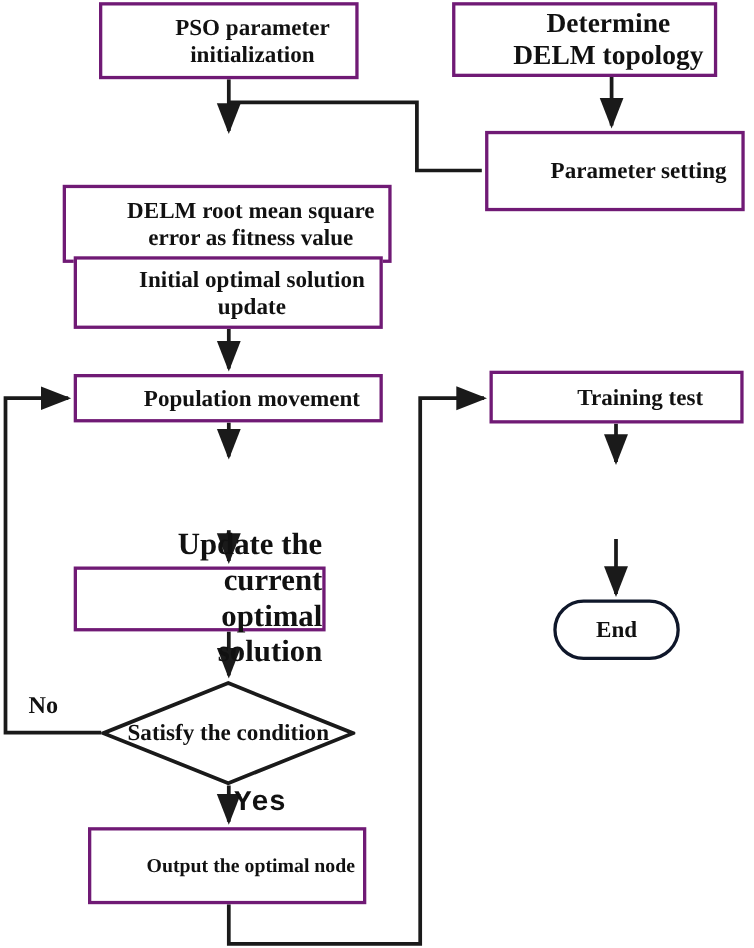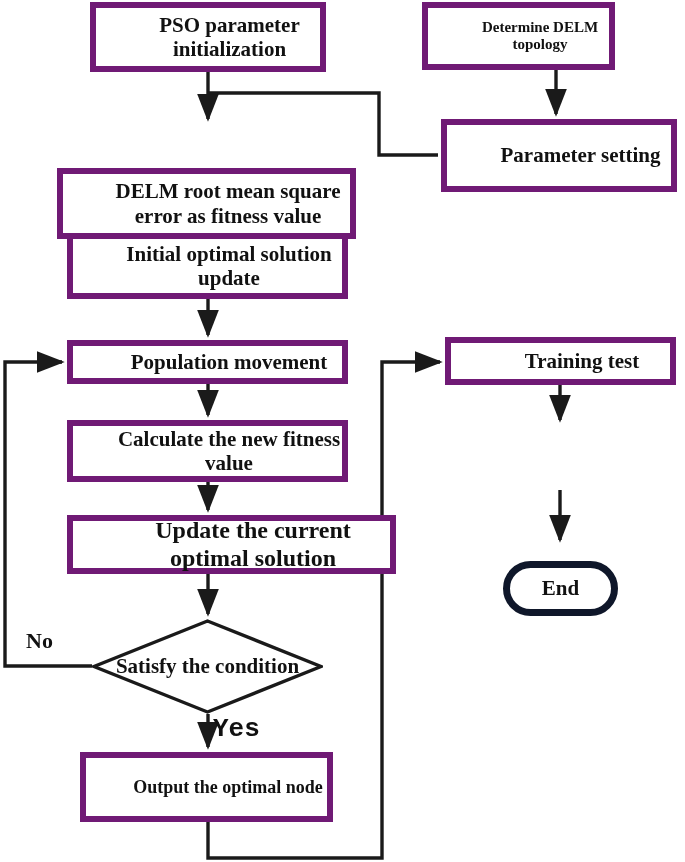--- a/index.html
+++ b/index.html
@@ -31,27 +31,26 @@
     justify-content: center;
     text-align: center;
     color: #111111;
     font-weight: bold;
     font-family: "Liberation Serif", "DejaVu Serif", serif;
     line-height: 1.16;
     z-index: 3;
     background: #ffffff;
   }
   .box {
-    border: 6px solid #701a75;
+    border: 3px solid #701a75;
     padding-left: 43px;
   }
   .terminator {
-    border: 7px solid #0f172a;
+    border: 3px solid #0f172a;
     border-radius: 32px;
-    margin-top: 16px;
   }
   .diamond-wrap {
     position: absolute;
     z-index: 2;
     background: transparent;
   }
   .diamond-wrap svg {
     position: absolute;
     left: 0;
     top: 0;
@@ -118,36 +117,35 @@
       <path d="M208,822 L208,858 L382,858 L382,362 L440,362" marker-end="url(#arrowhead)"></path>
 
       <path d="M560,385 L560,420" marker-end="url(#arrowhead)"></path>
 
       <path d="M560,490 L560,540" marker-end="url(#arrowhead)"></path>
     </g>
   </svg>
 
   <div class="node box" style="left:90px; top:2px; width:236px; height:70px; font-size:21px;">PSO parameter initialization</div>
 
-  <div class="node box" style="left:422px; top:2px; width:193px; height:68px; font-size:15px;">Determine DELM topology</div>
+  <div class="node box" style="left:411px; top:2px; width:241px; height:68px; font-size:25px;">Determine DELM topology</div>
 
   <div class="node box" style="left:57px; top:124px; width:299px; height:71px; font-size:21px;margin-top:44px;">DELM root mean square error as fitness value</div>
 
   <div class="node box" style="left:67px; top:233px; width:281px; height:66px; font-size:21px;">Initial optimal solution update</div>
 
   <div class="node box" style="left:441px; top:119px; width:236px; height:73px; font-size:21px;">Parameter setting</div>
 
   <div class="node box" style="left:67px; top:340px; width:281px; height:44px; font-size:21px;">Population movement</div>
 
   <div class="node box" style="left:445px; top:337px; width:231px; height:48px; font-size:21px;">Training test</div>
 
-  <div class="node box" style="left:67px; top:420px; width:281px; height:62px; font-size:21px;">Calculate the new fitness value</div>
 
 
-  <div class="node box" style="left:67px; top:515px; width:329px; height:59px; font-size:24px;">Update the current optimal solution</div>
+  <div class="node box" style="left:67px; top:515px; width:229px; height:59px; font-size:28px;text-align:right;">Update the current optimal solution</div>
 
   <div class="node terminator" style="left:503px; top:545px; width:115px; height:55px; font-size:21px;">End</div>
 
   <div class="diamond-wrap" style="left:92px; top:619px; width:231px; height:95px;">
     <svg width="231" height="95" viewBox="0 0 231 95" xmlns="http://www.w3.org/2000/svg">
       <polygon points="115.5,2 229,47.5 115.5,93 2,47.5" fill="#ffffff" stroke="#1a1a1a" stroke-width="3.4" stroke-linejoin="miter"></polygon>
     </svg>
     <div class="diamond-label" style="font-size:21px;">Satisfy the condition</div>
   </div>
 

